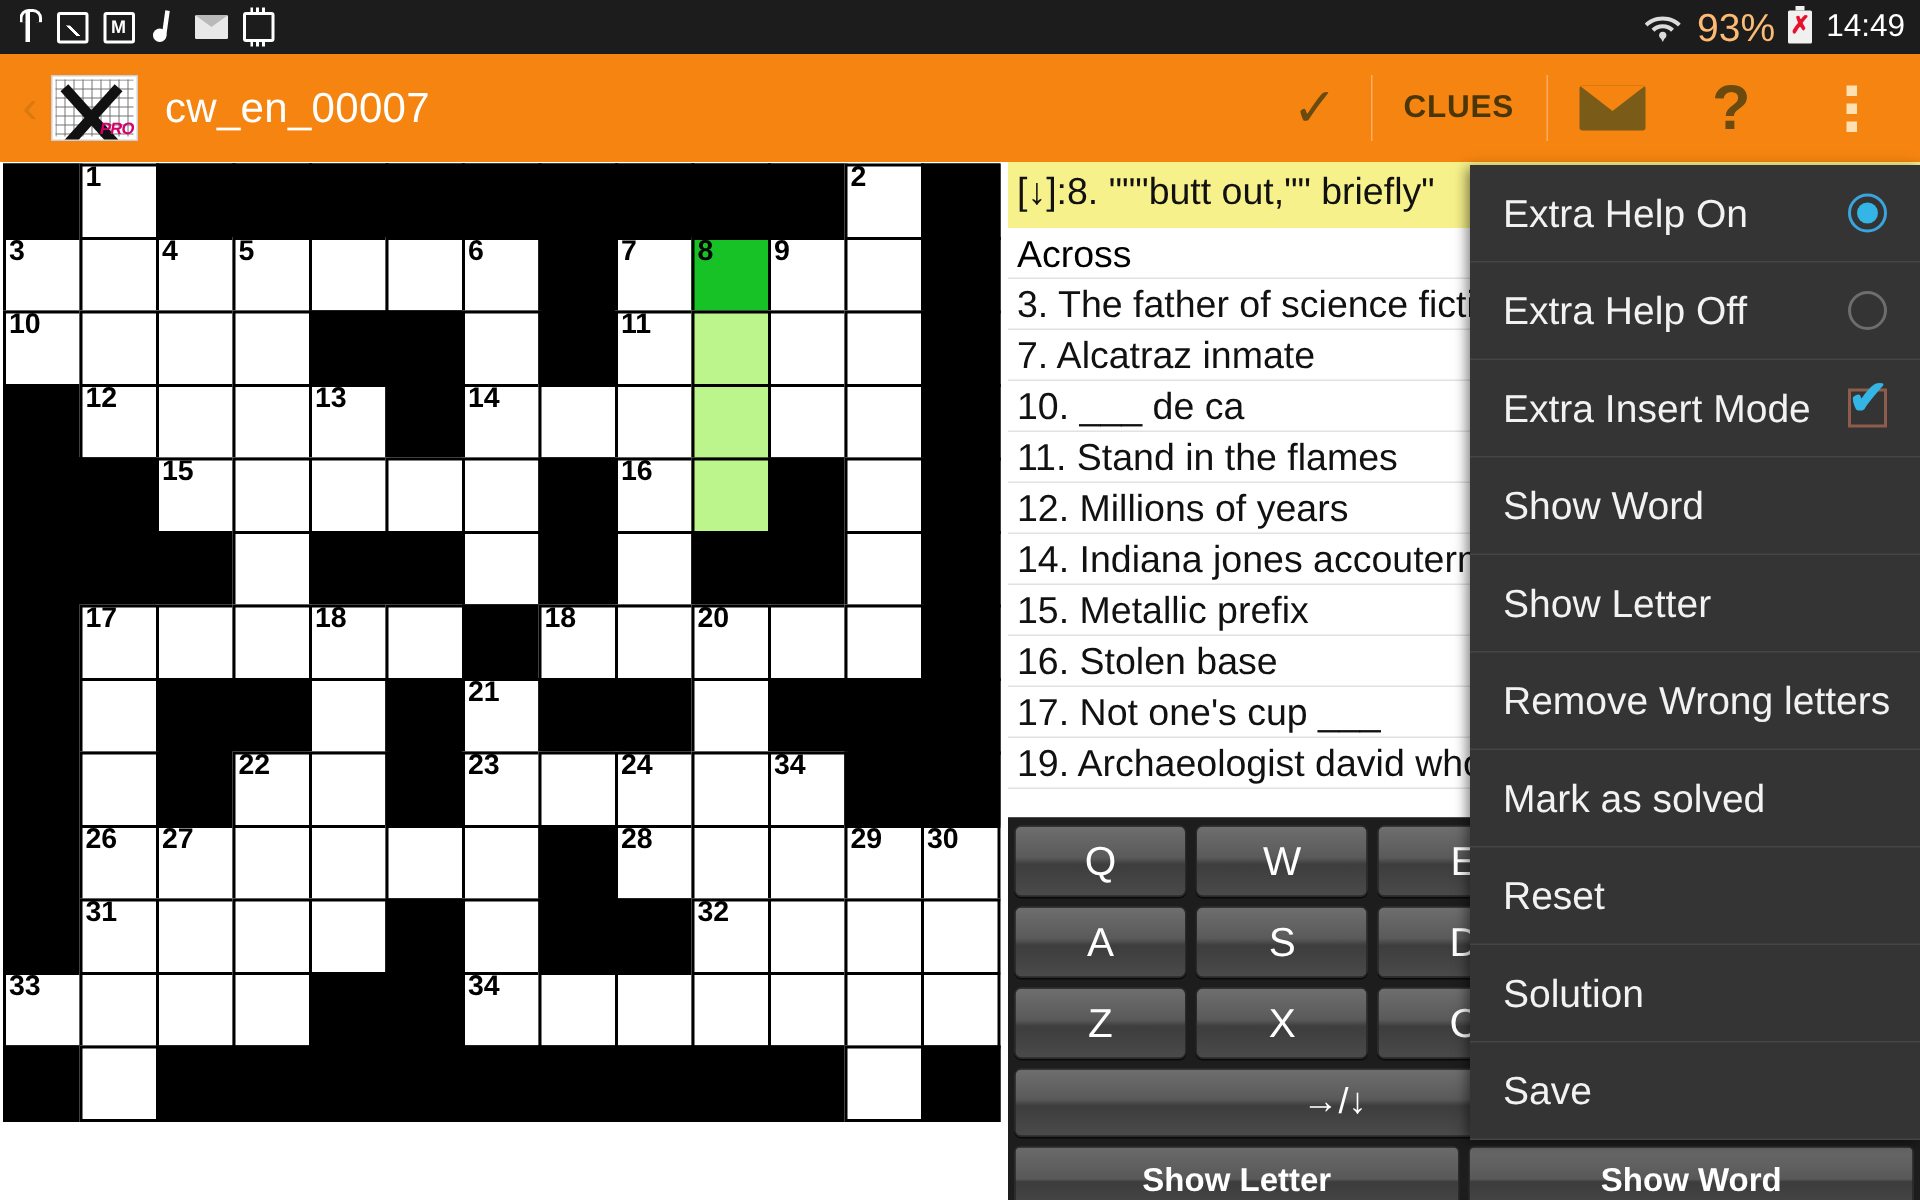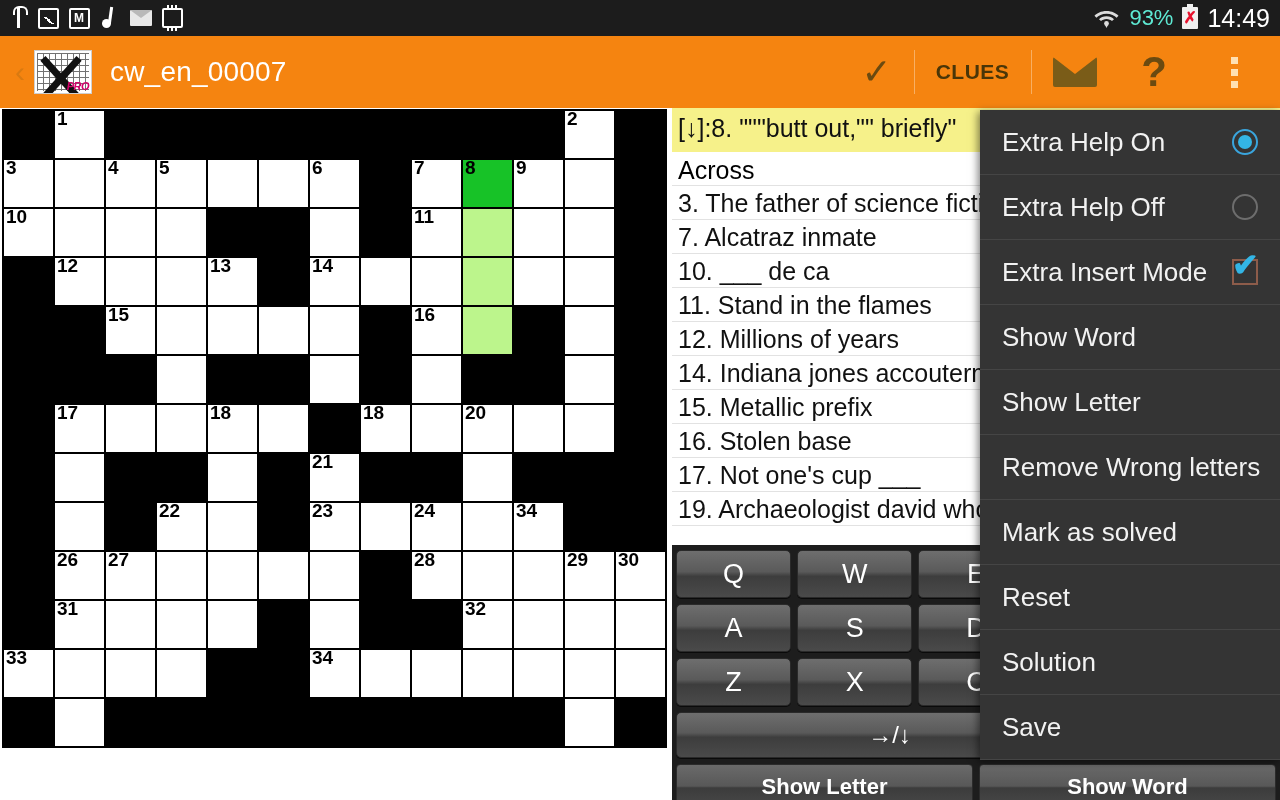--- a/index.html
+++ b/index.html
@@ -61,31 +61,31 @@
       repeating-linear-gradient(to right,#fff 0 2px,transparent 2px 4px);
   }
   .ic-chip::after{
     content:""; position:absolute; left:3px; bottom:-5px; width:11px; height:4px;
     background:
       repeating-linear-gradient(to right,#fff 0 2px,transparent 2px 4px);
   }
   .wifi { width:27px; height:24px; position:relative; }
   .wifi svg { position:absolute; left:0; top:0; }
   .sb-batt {
-    font-size:22px; color:#5eead4; letter-spacing:0px;
+    font-size:26px; color:#fdba74; letter-spacing:0px;
   }
   .batt-icon {
     width:16px; height:22px; background:#f0f0f0; border-radius:1px;
     position:relative; display:inline-block;
   }
   .batt-icon::before{
     content:""; position:absolute; left:5px; top:-3px; width:6px; height:3px; background:#f0f0f0;
   }
   .batt-x { position:absolute; left:1px; top:3px; color:#e8112d; font-size:16px; font-weight:bold; line-height:15px;}
-  .sb-time { font-size:25px; color:#fff; }
+  .sb-time { font-size:21px; color:#fff; }
 
   
   .actionbar {
     position:absolute; top:36px; left:0; width:1280px; height:72px;
     background:#f58410; display:flex; align-items:center;
   }
   .ab-back {
     width:34px; display:flex; align-items:center; justify-content:center;
     color:#d97a11; font-size:30px; line-height:1; padding-left:6px;
   }

